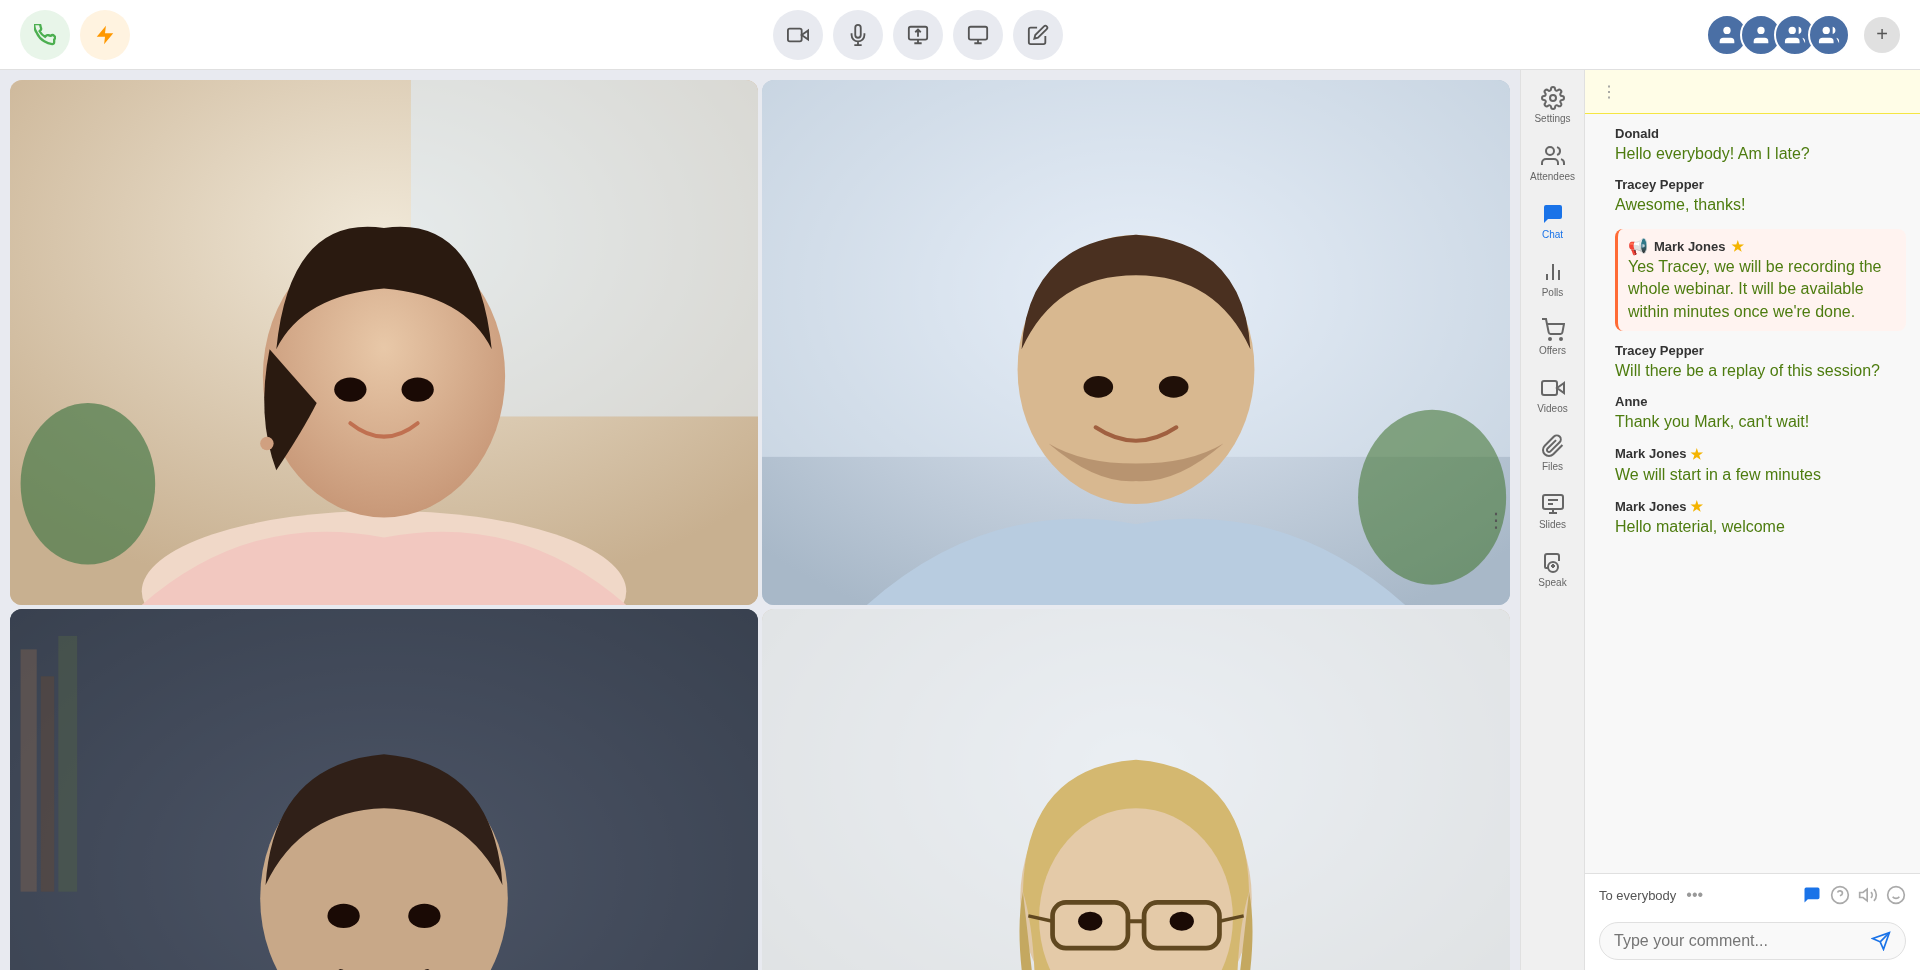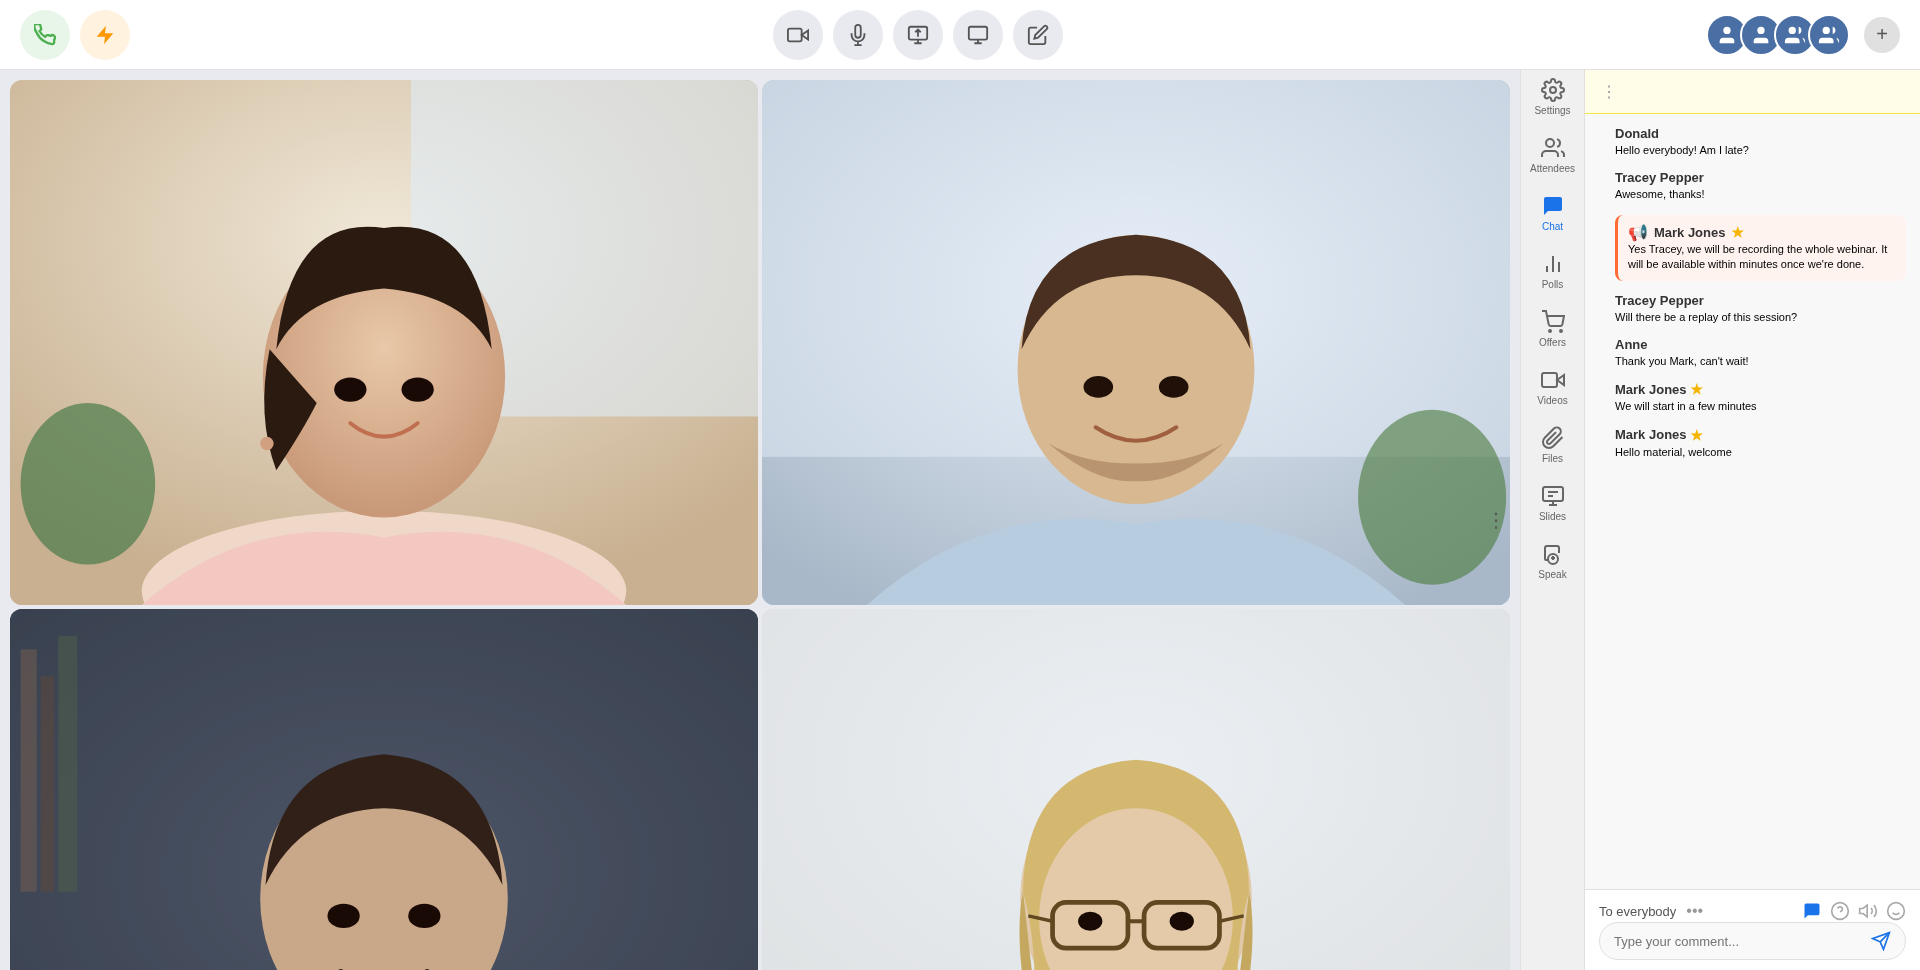--- a/index.html
+++ b/index.html
@@ -95,20 +95,21 @@
       border-left: 1px solid #e0e0e0;
     }
 
     
     .icon-nav {
       width: 64px;
       background: #f0f0f0;
       display: flex;
       flex-direction: column;
       align-items: center;
+      padding-top: 8px;
       gap: 4px;
       border-right: 1px solid #e0e0e0;
     }
     .nav-item {
       width: 56px; padding: 8px 4px; border-radius: 8px;
       display: flex; flex-direction: column; align-items: center; gap: 3px;
       cursor: pointer; color: #666; font-size: 10px; text-align: center;
       border: none; background: none;
     }
     .nav-item.active { color: #1a73e8; }
@@ -139,57 +140,57 @@
       flex: 1;
       overflow-y: auto;
       padding: 12px 14px;
       display: flex;
       flex-direction: column;
       gap: 12px;
     }
 
     .chat-message { display: flex; flex-direction: column; gap: 2px; margin-left: 16px; }
     .chat-sender { font-size: 13px; font-weight: 600; color: #333; display: flex; align-items: center; gap: 4px; }
-    .chat-text { font-size: 11px; color: #000000; line-height: 1.4; }
+    .chat-text { font-size: 16px; color: #4d7c0f; line-height: 1.4; }
     .star-icon { color: #f4b400; font-size: 14px; }
 
     .highlighted-message {
       background: #fff3f0;
       border-radius: 8px;
       padding: 8px 10px;
       border-left: 3px solid #ff6b35;
     }
     .highlighted-sender { display: flex; align-items: center; gap: 6px; }
     .highlight-icon { color: #ff6b35; font-size: 16px; }
 
     
     .chat-input-area {
       border-top: 1px solid #e0e0e0;
       padding: 10px 14px;
       background: #fff;
     }
     .chat-input-header {
-      display: flex; align-items: center; gap: 8px; margin-bottom: 0;
+      display: flex; align-items: center; gap: 8px; margin-bottom: 16px;
       font-size: 13px; color: #555;
     }
     .chat-input-actions { display: flex; align-items: center; gap: 8px; margin-left: auto; }
     .chat-action-btn {
       background: none; border: none; cursor: pointer; color: #1a73e8;
       font-size: 18px; display: flex; align-items: center; justify-content: center;
     }
     .chat-action-btn.gray { color: #aaa; }
 
     .comment-input-row {
       display: flex; align-items: center; gap: 8px;
       border: 1px solid #e0e0e0; border-radius: 24px; padding: 8px 14px;
       background: #f9f9f9;
     }
     .comment-input {
       flex: 1; border: none; background: none; outline: none;
-      font-size: 13px; color: #000000;
+      font-size: 16px; color: #000000;
     }
     .send-btn {
       background: none; border: none; cursor: pointer;
       color: #1a73e8; font-size: 20px;
       display: flex; align-items: center; justify-content: center;
     }
 
     
     .three-dots-btn {
       background: none; border: none; cursor: pointer; color: #999;

